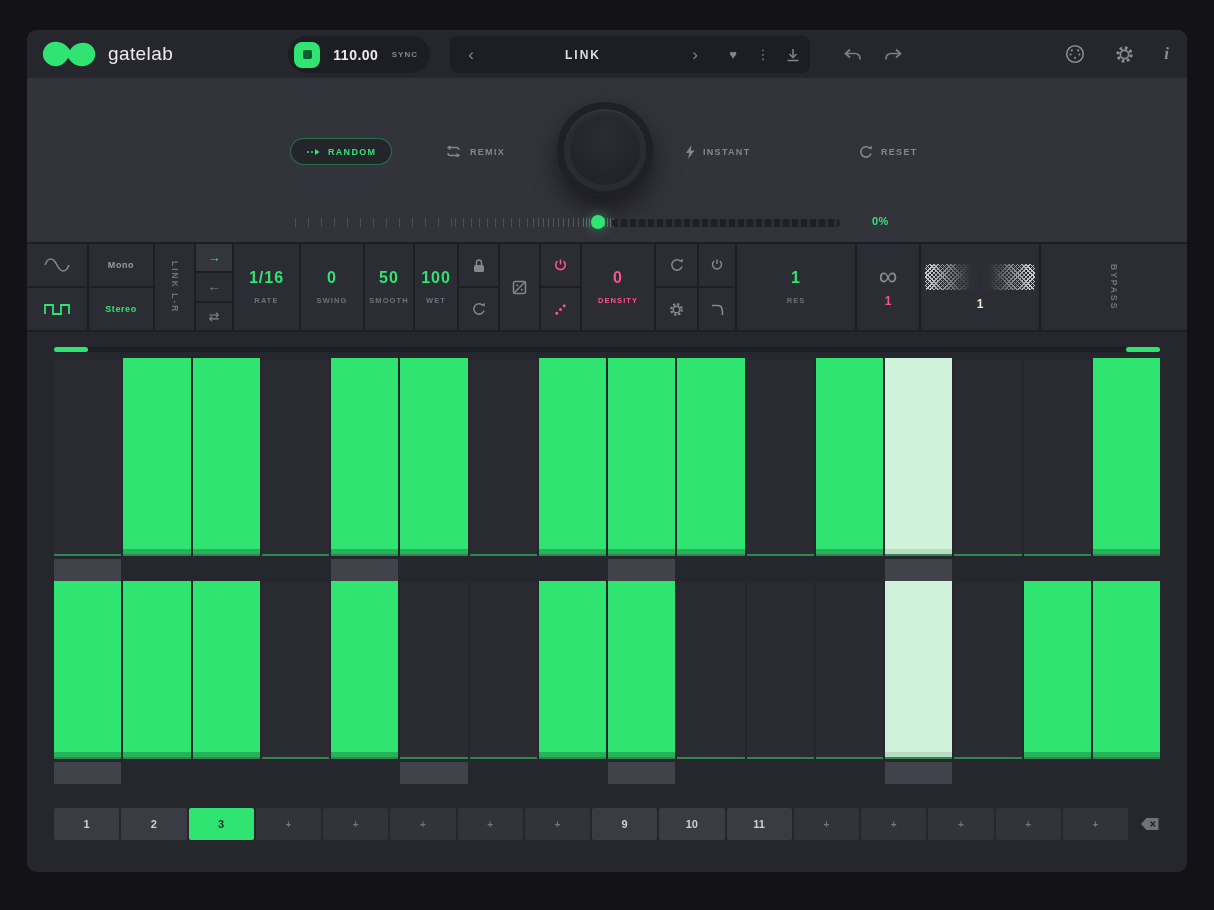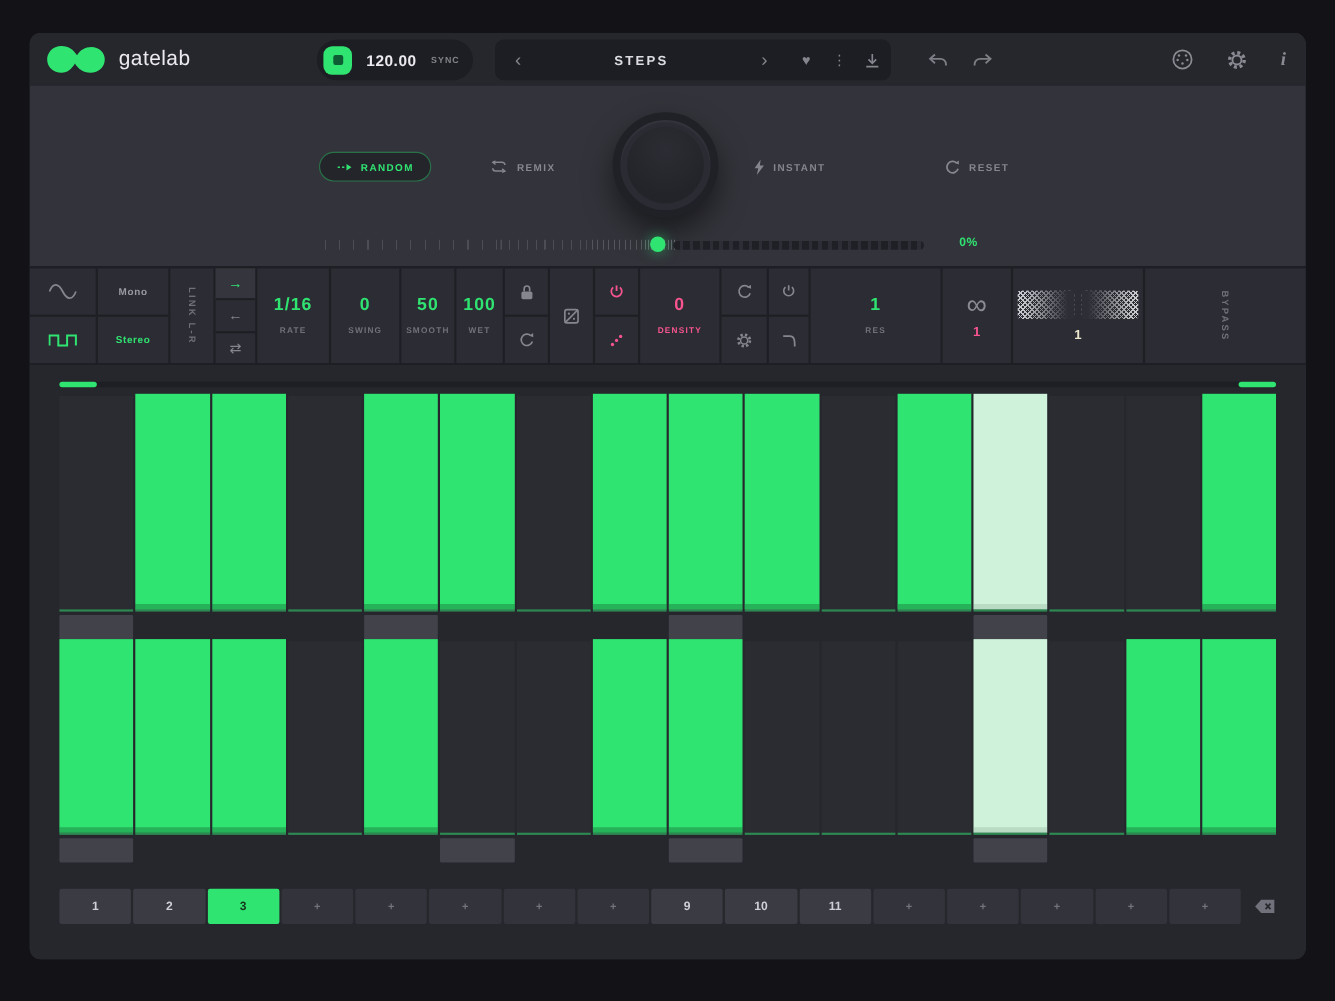--- a/index.html
+++ b/index.html
@@ -143,27 +143,27 @@
           <path fill="#30e472" d="M16 4 C7 4 2 11 2 17 C2 24 8 30 16 30 C22 30 26 26 29 21 C32 26 37 30 44 30 C52 30 58 24 58 17 C58 10 52 5 45 5 C39 5 34 8 31 13 C28 8 23 4 16 4 Z"></path>
         </svg>
       </span>
       <span class="logo-text">gatelab</span>
     </div>
 
     <div class="transport">
       <button class="stop-btn">
           <i></i>
         </button>
-      <span class="bpm">120.00</span>
+      <span class="bpm">110.00</span>
       <span class="sync">SYNC</span>
     </div>
 
     <div class="preset">
       <button class="pre-btn chev">‹</button>
-      <span class="preset-name">STEPS</span>
+      <span class="preset-name">LINK</span>
       <button class="pre-btn chev">›</button>
       <button class="pre-btn pre-ico">
         <span style="font-size:13px;">♥</span>
       </button>
       <button class="pre-btn" style="width:26px;">
         <span style="font-size:13px;">⋮</span>
       </button>
       <button class="pre-btn pre-ico">
         <span>
           <svg width="14" height="14" viewBox="0 0 14 14" fill="none" stroke="#84858d" stroke-width="1.5">

